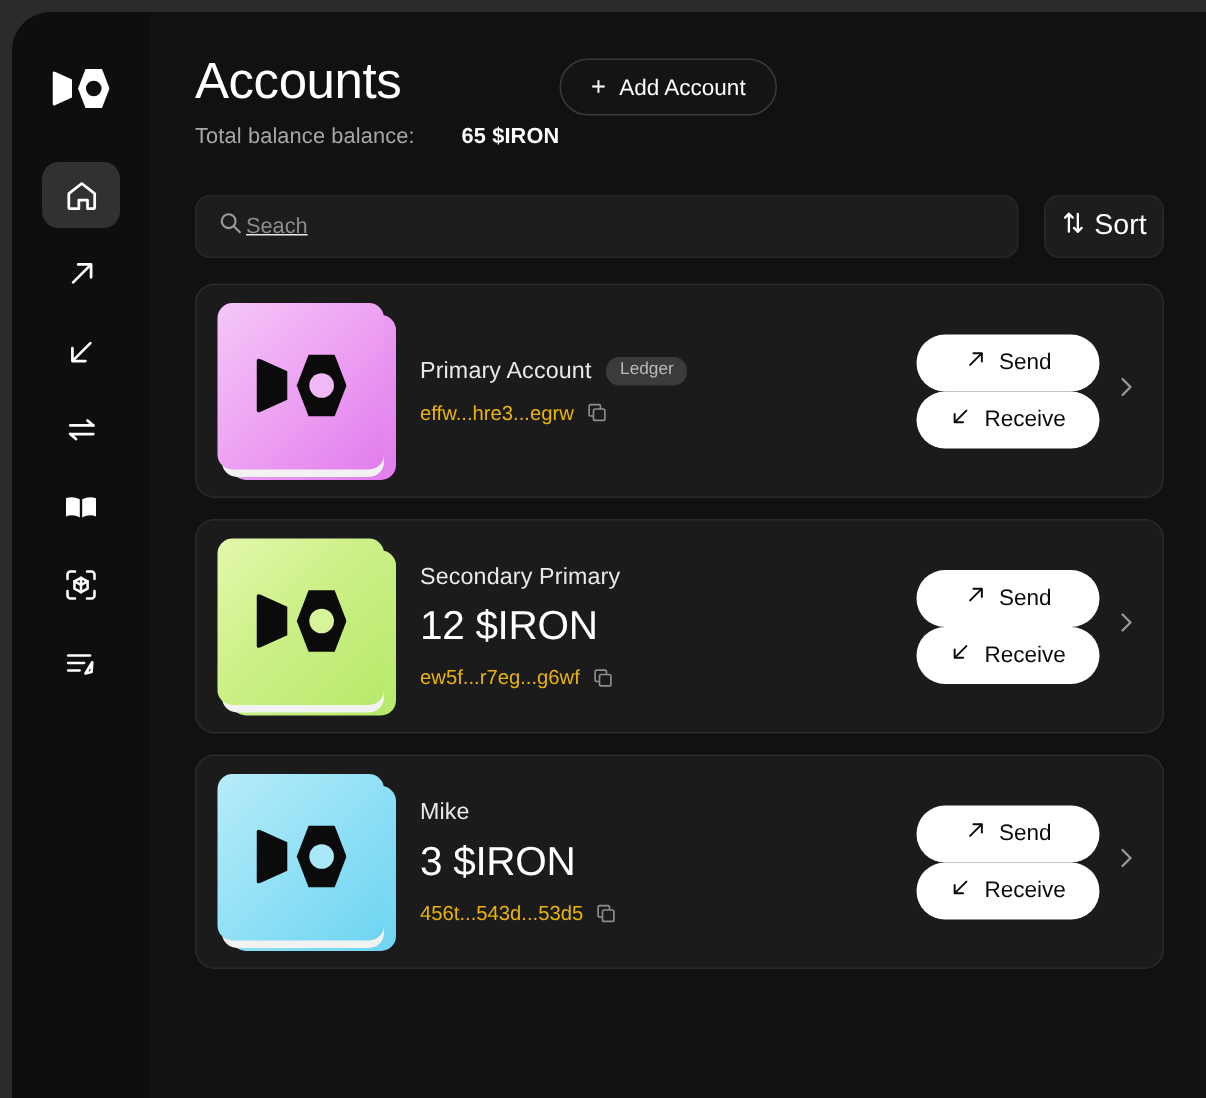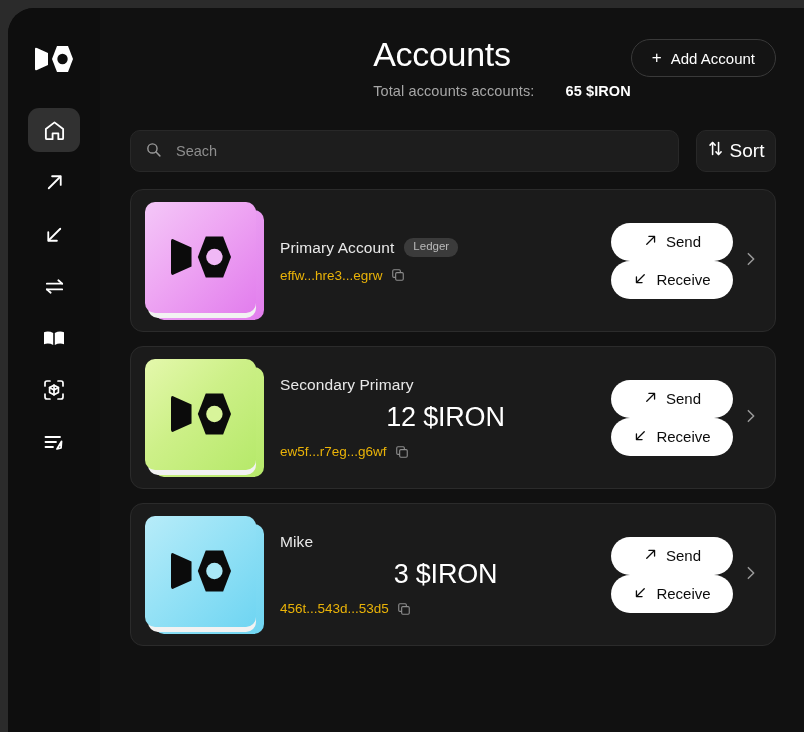--- a/index.html
+++ b/index.html
@@ -71,21 +71,21 @@
   
   .main {
     flex: 1 1 auto;
     padding: 26px 28px 0 30px;
     box-sizing: border-box;
     min-width: 0;
   }
   .page-head {
     display: flex;
     align-items: flex-start;
-    justify-content: flex-end;
+    justify-content: flex-start;
   }
   .page-title {
     font-size: 34px;
     line-height: 40px;
     letter-spacing: -0.3px;
     color: #ffffff;
     font-weight: 400;
     margin: 0;
   }
   .total-line {
@@ -140,23 +140,23 @@
     box-sizing: border-box;
     min-width: 0;
   }
   .search-input {
     flex: 1 1 auto;
     background: transparent;
     border: 0;
     outline: 0;
     color: #e8e8e8;
     font-size: 14.5px;
-    margin-left: 12px;
     font-family: inherit;
     min-width: 0;
+    text-decoration: underline;
   }
   .search-input::placeholder { color: #8d8d8d; }
   .sort-btn {
     width: 80px;
     height: 42px;
     border-radius: 10px;
     background: #1d1d1d;
     border: 1px solid #282828;
     color: #ffffff;
     font-size: 19px;
@@ -223,21 +223,20 @@
     display: flex;
     align-items: center;
     justify-content: center;
   }
   .avatar-stack .front-card svg { display: block; }
 
   .account-info {
     margin-left: 15px;
     flex: 1 1 auto;
     min-width: 0;
-    text-align: center;
   }
   .acct-name-line {
     display: flex;
     align-items: center;
     gap: 10px;
   }
   .acct-name {
     font-size: 15.5px;
     color: #e9e9e9;
     letter-spacing: .1px;
@@ -394,21 +393,21 @@
 
     </div>
   </div>
 
   <div class="main">
 
     <div class="page-head">
       <div>
         <h1 class="page-title">Accounts</h1>
         <div class="total-line">
-          <span>Total accounts accounts:</span>
+          <span>Total balance balance:</span>
           <b>65 $IRON</b>
         </div>
       </div>
 
       <button class="add-account-btn">
         <span class="plus-icon">+</span>
         <span>Add Account</span>
       </button>
     </div>
 

